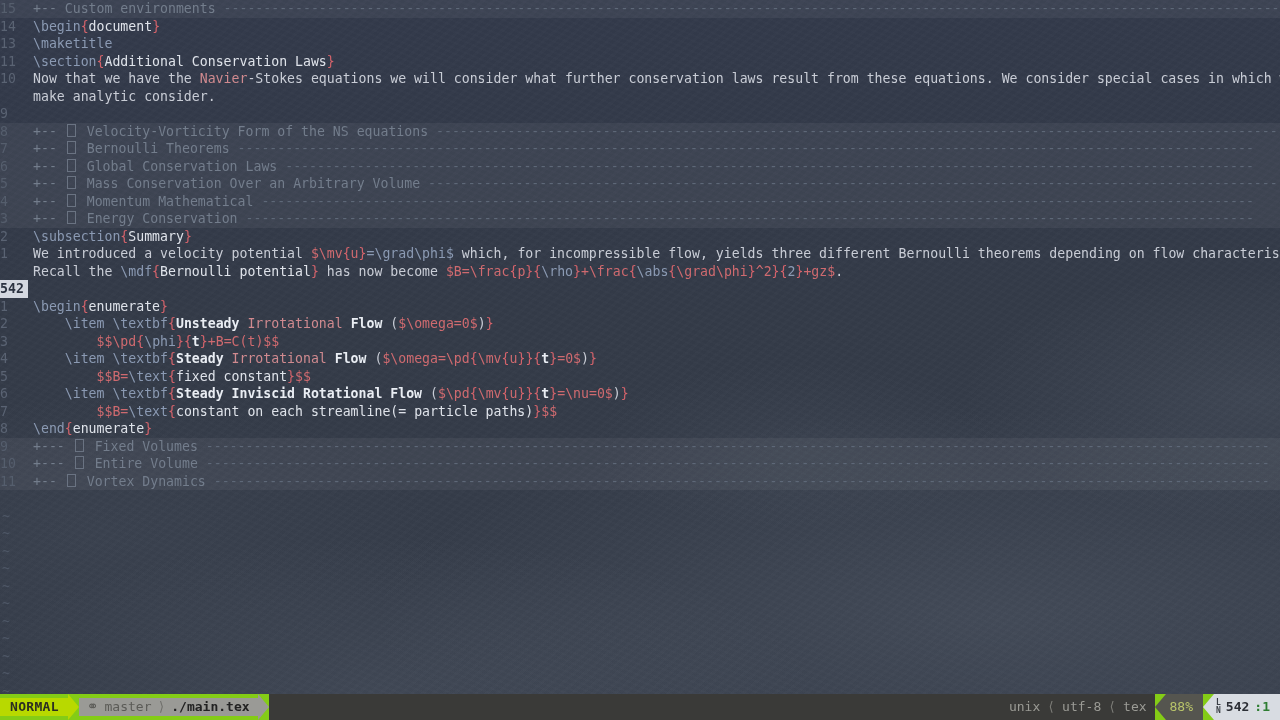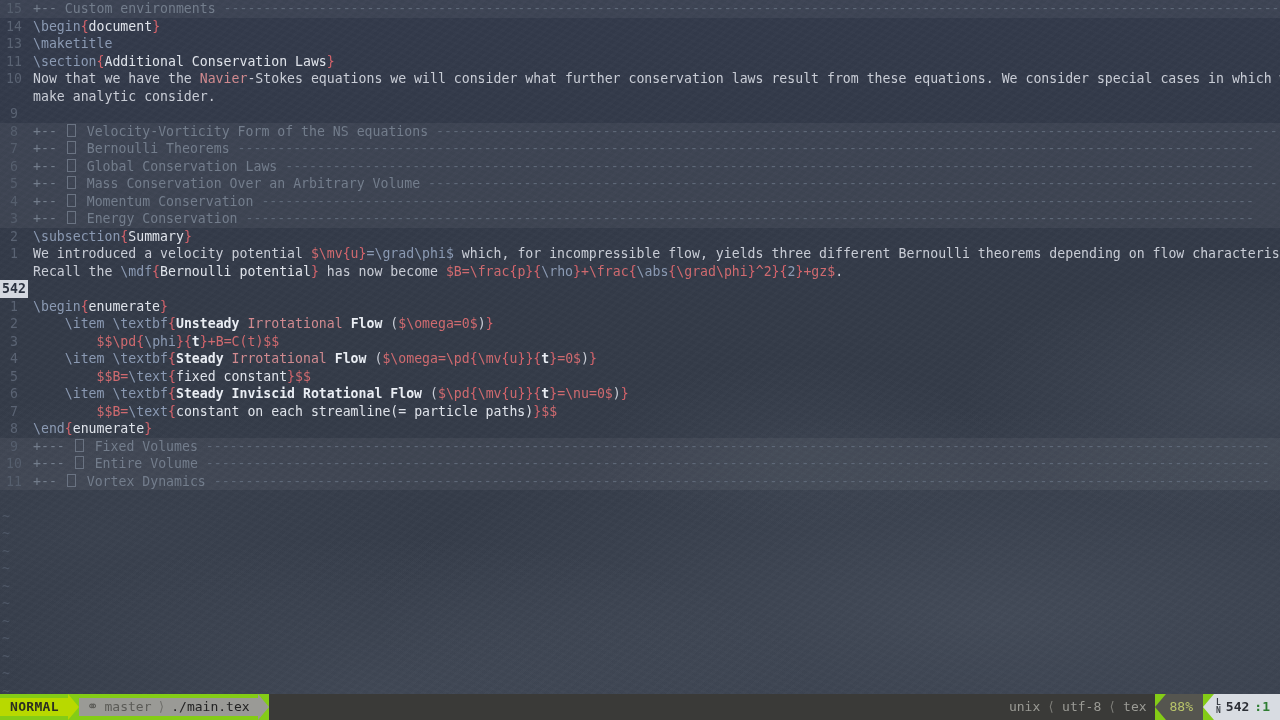--- a/index.html
+++ b/index.html
@@ -43,21 +43,21 @@
     position: relative;
     height: 17.5px;
     white-space: pre;
     display: flex;
     align-items: center;
   }
   .lnum {
     display: inline-block;
     width: 28px;
     min-width: 28px;
-    text-align: center;
+    text-align: left;
     color: #5a6373;
     padding-right: 0;
     user-select: none;
   }
   .lnum.cur {
     color: #2b3240;
     background: #d4d8e0;
     font-weight: bold;
   }
   .gap { display:inline-block; width: 5px; min-width:5px; }
@@ -121,21 +121,21 @@
   }
   .arrow-mode { border-left:11px solid #b8d900; }
   .arrow-b    { border-left:11px solid #9a9a96; }
   .sl-b {
     background:#9a9a96;
     color:#33332f;
     padding:0 8px;
     display:flex;align-items:center;gap:6px;
   }
   .sl-b .dim { color:#5b5b57; }
-  .sl-b .fname { color:#222; font-weight:normal; }
+  .sl-b .fname { color:#222; font-weight:bold; }
   .chev { color:#6f6f6b; }
   .sl-fill { flex:1; background:#3a3a38; }
   .sl-right { display:flex; align-items:stretch; }
   .sl-info {
     background:#3a3a38;
     color:#9b9b95;
     display:flex; align-items:center; gap:7px;
     padding:0 8px 0 4px;
   }
   .chev-l { color:#7d7d78; }
@@ -175,21 +175,21 @@
       <div class="line"><span class="lnum">14</span><span class="gap"> </span><span class="txt"><span class="cmd">\begin</span><span class="brace">{</span><span class="arg">document</span><span class="brace">}</span></span></div>
       <div class="line"><span class="lnum">13</span><span class="gap"> </span><span class="txt"><span class="cmd">\maketitle</span></span></div>
       <div class="line"><span class="lnum">11</span><span class="gap"> </span><span class="txt"><span class="cmd">\section</span><span class="brace">{</span><span class="arg">Additional Conservation Laws</span><span class="brace">}</span></span></div>
       <div class="line"><span class="lnum">10</span><span class="gap"> </span><span class="txt"><span class="plain">Now that we have the </span><span class="spell">Navier</span><span class="plain">-Stokes equations we will consider what further conservation laws result from these equations. We consider special cases in which we can</span></span></div>
       <div class="line"><span class="lnum"></span><span class="gap"> </span><span class="txt"><span class="plain">make analytic consider.</span></span></div>
       <div class="line"><span class="lnum">9</span><span class="gap"> </span><span class="txt"></span></div>
       <div class="line fold"><span class="lnum">8</span><span class="gap"> </span><span class="txt"><span>+-- </span><span class="foldbox"></span><span> Velocity-Vorticity Form of the NS equations </span><span class="dashes">----------------------------------------------------------------------------------------------------------</span></span></div>
       <div class="line fold"><span class="lnum">7</span><span class="gap"> </span><span class="txt"><span>+-- </span><span class="foldbox"></span><span> Bernoulli Theorems </span><span class="dashes">--------------------------------------------------------------------------------------------------------------------------------</span></span></div>
       <div class="line fold"><span class="lnum">6</span><span class="gap"> </span><span class="txt"><span>+-- </span><span class="foldbox"></span><span> Global Conservation Laws </span><span class="dashes">--------------------------------------------------------------------------------------------------------------------------</span></span></div>
       <div class="line fold"><span class="lnum">5</span><span class="gap"> </span><span class="txt"><span>+-- </span><span class="foldbox"></span><span> Mass Conservation Over an Arbitrary Volume </span><span class="dashes">------------------------------------------------------------------------------------------------------------</span></span></div>
-      <div class="line fold"><span class="lnum">4</span><span class="gap"> </span><span class="txt"><span>+-- </span><span class="foldbox"></span><span> Momentum Conservation </span><span class="dashes">-----------------------------------------------------------------------------------------------------------------------------</span></span></div>
+      <div class="line fold"><span class="lnum">4</span><span class="gap"> </span><span class="txt"><span>+-- </span><span class="foldbox"></span><span> Momentum Mathematical </span><span class="dashes">-----------------------------------------------------------------------------------------------------------------------------</span></span></div>
       <div class="line fold"><span class="lnum">3</span><span class="gap"> </span><span class="txt"><span>+-- </span><span class="foldbox"></span><span> Energy Conservation </span><span class="dashes">-------------------------------------------------------------------------------------------------------------------------------</span></span></div>
       <div class="line"><span class="lnum">2</span><span class="gap"> </span><span class="txt"><span class="cmd">\subsection</span><span class="brace">{</span><span class="arg">Summary</span><span class="brace">}</span></span></div>
       <div class="line"><span class="lnum">1</span><span class="gap"> </span><span class="txt"><span class="plain">We introduced a velocity potential </span><span class="math">$\mv</span><span class="brace">{</span><span class="math">u</span><span class="brace">}</span><span class="mathblue">=\grad\phi$</span><span class="plain"> which, for incompressible flow, yields three different Bernoulli theorems depending on flow characteristics.</span></span></div>
       <div class="line"><span class="lnum"></span><span class="gap"> </span><span class="txt"><span class="plain">Recall the </span><span class="cmd">\mdf</span><span class="brace">{</span><span class="arg">Bernoulli potential</span><span class="brace">}</span><span class="plain"> has now become </span><span class="math">$B=\frac</span><span class="brace">{</span><span class="math">p</span><span class="brace">}</span><span class="brace">{</span><span class="mathblue">\rho</span><span class="brace">}</span><span class="math">+\frac</span><span class="brace">{</span><span class="mathblue">\abs</span><span class="brace">{</span><span class="math">\grad\phi</span><span class="brace">}</span><span class="math">^2</span><span class="brace">}</span><span class="brace">{</span><span class="mathblue">2</span><span class="brace">}</span><span class="math">+gz$</span><span class="plain">.</span></span></div>
       <div class="line"><span class="lnum cur">542</span><span class="gap"> </span></div>
       <div class="line"><span class="lnum">1</span><span class="gap"> </span><span class="txt"><span class="cmd">\begin</span><span class="brace">{</span><span class="arg">enumerate</span><span class="brace">}</span></span></div>
       <div class="line"><span class="lnum">2</span><span class="gap"> </span><span class="txt"><span class="plain">    </span><span class="cmd">\item </span><span class="cmd">\textbf</span><span class="brace">{</span><span class="bold">Unsteady </span><span class="spell">Irrotational</span><span class="bold"> Flow </span><span class="plain">(</span><span class="math">$\omega=0$</span><span class="plain">)</span><span class="brace">}</span></span></div>
       <div class="line"><span class="lnum">3</span><span class="gap"> </span><span class="txt"><span class="plain">        </span><span class="math">$$\pd</span><span class="brace">{</span><span class="mathblue">\phi</span><span class="brace">}</span><span class="brace">{</span><span class="bold">t</span><span class="brace">}</span><span class="math">+B=C(t)$$</span></span></div>
       <div class="line"><span class="lnum">4</span><span class="gap"> </span><span class="txt"><span class="plain">    </span><span class="cmd">\item </span><span class="cmd">\textbf</span><span class="brace">{</span><span class="bold">Steady </span><span class="spell">Irrotational</span><span class="bold"> Flow </span><span class="plain">(</span><span class="math">$\omega=\pd</span><span class="brace">{</span><span class="math">\mv</span><span class="brace">{</span><span class="math">u</span><span class="brace">}</span><span class="brace">}</span><span class="brace">{</span><span class="bold">t</span><span class="brace">}</span><span class="math">=0$</span><span class="plain">)</span><span class="brace">}</span></span></div>
       <div class="line"><span class="lnum">5</span><span class="gap"> </span><span class="txt"><span class="plain">        </span><span class="math">$$B=</span><span class="cmd">\text</span><span class="brace">{</span><span class="arg">fixed constant</span><span class="brace">}</span><span class="math">$$</span></span></div>

